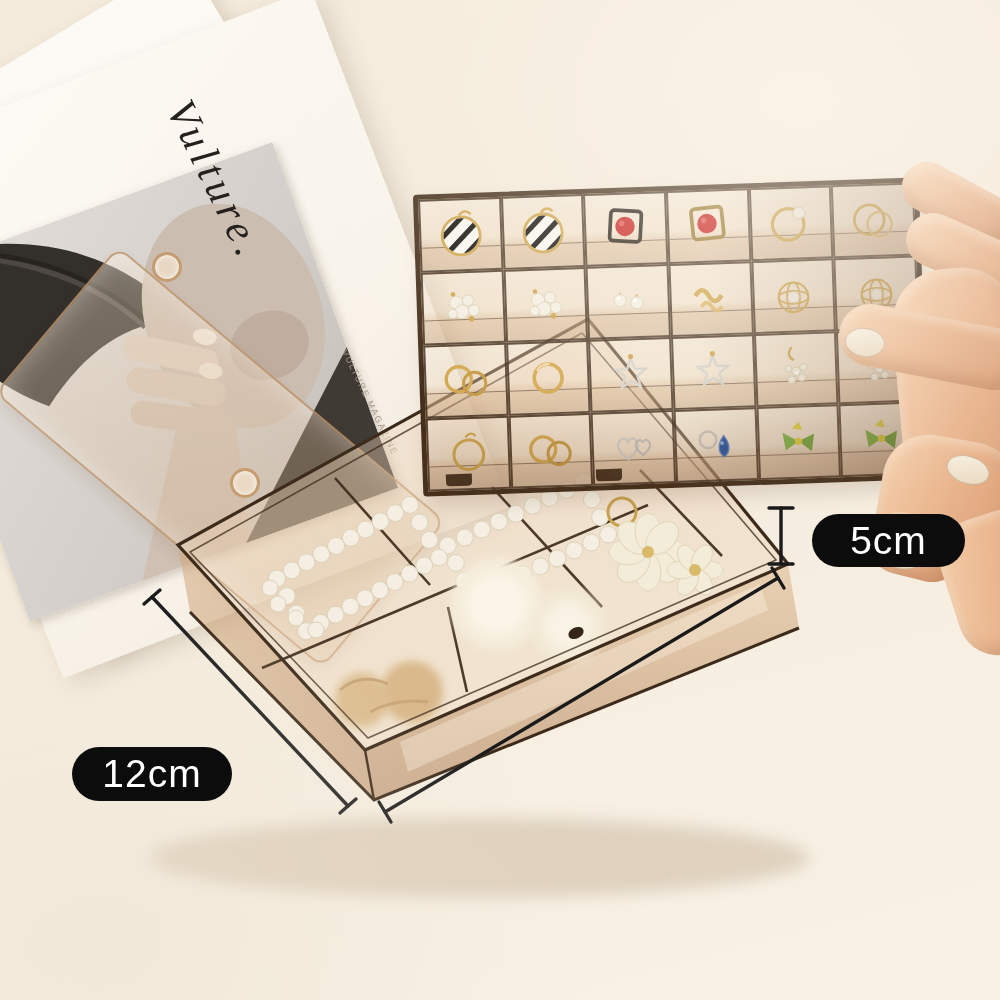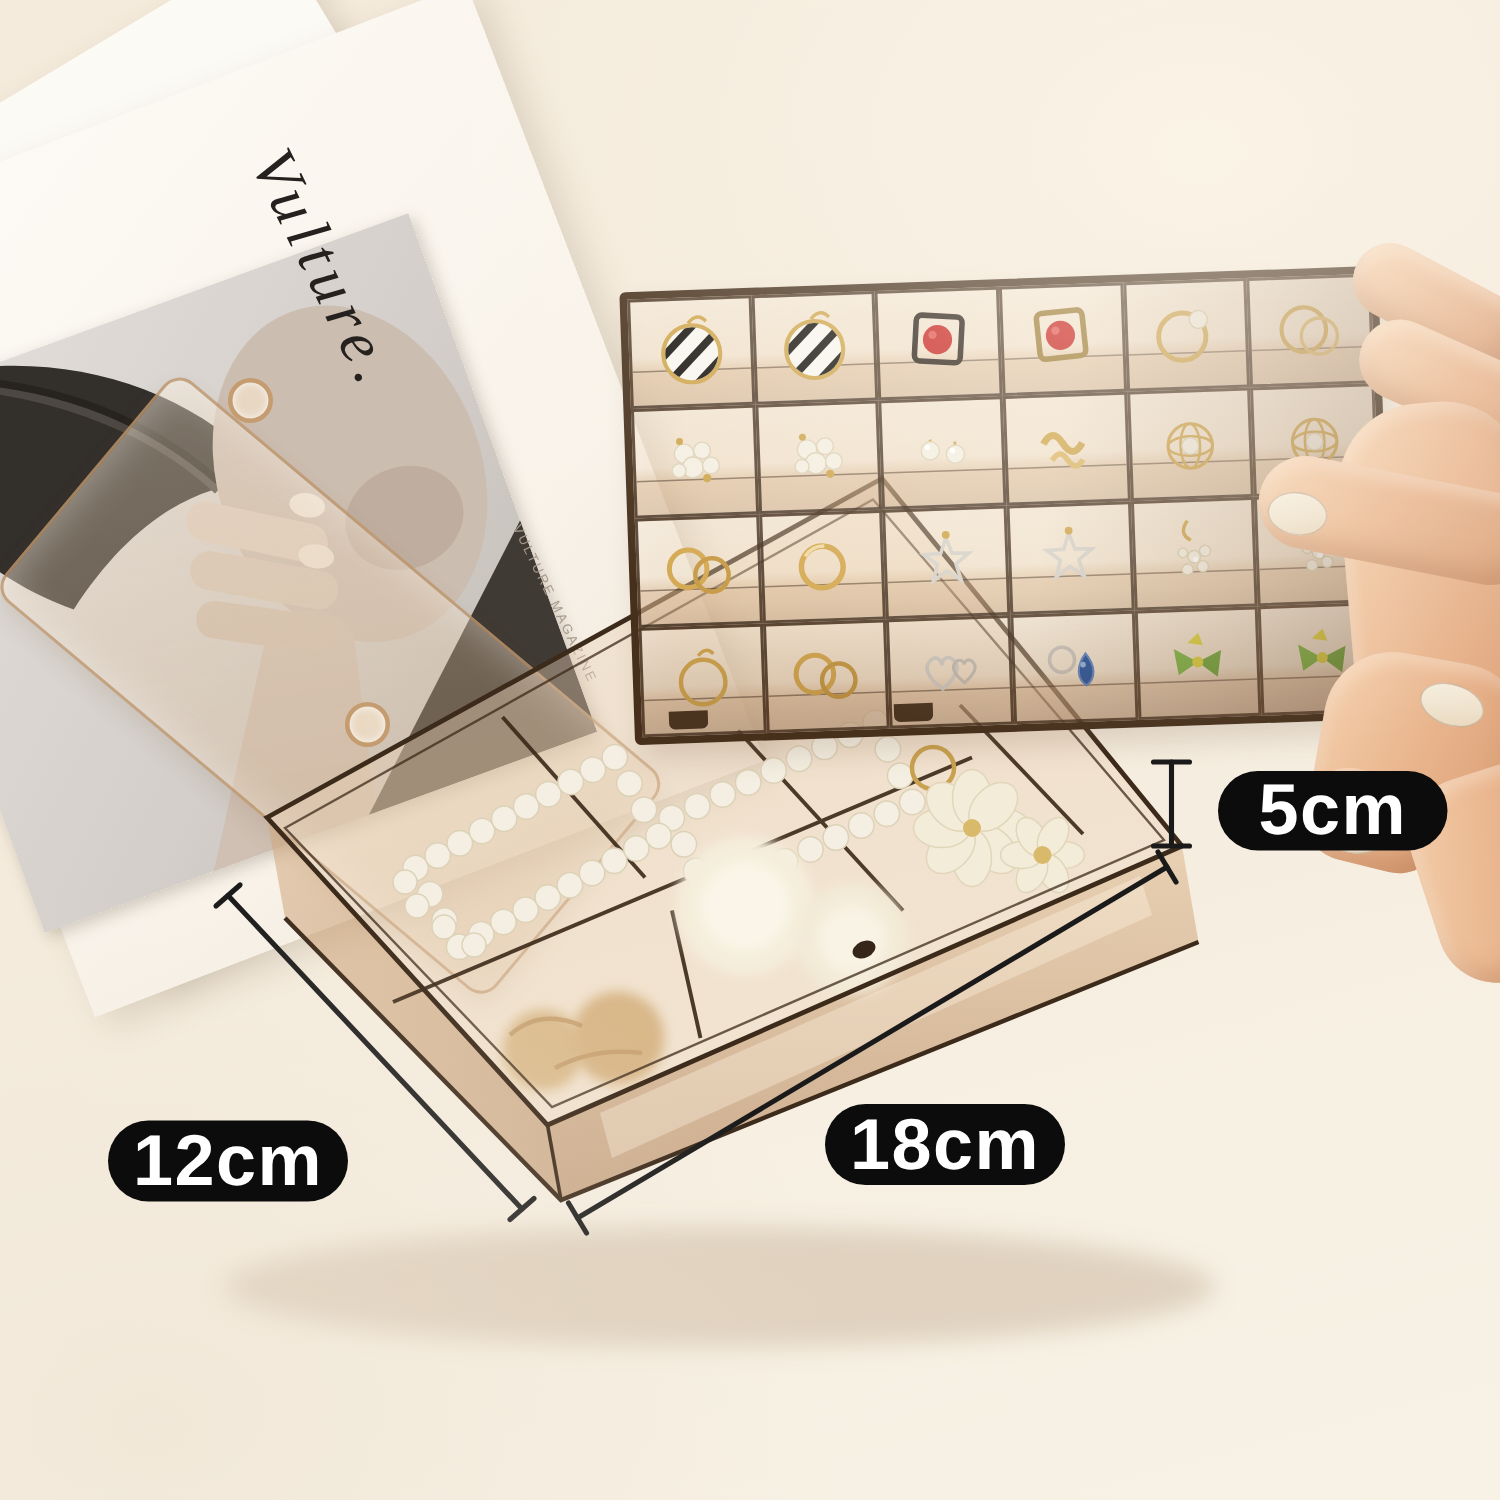--- a/index.html
+++ b/index.html
@@ -45,21 +45,21 @@
   .cell::after{content:"";position:absolute;left:0;right:0;top:66%;border-top:1.5px solid rgba(62,42,26,.5);}
   .cell svg{width:86%;height:86%;position:relative;z-index:2;}
   .tray-foot{background:#4a3420;width:26px;height:12px;border-radius:0 0 4px 4px;}
   
   .skin{background:linear-gradient(105deg,#f4cfab 0%,#e7b189 55%,#d89d74 100%);
     box-shadow:inset -6px -8px 16px rgba(165,105,70,.35), inset 4px 6px 10px rgba(255,235,215,.5);}
   .nail{background:linear-gradient(160deg,#f7efe0 0%,#efe2cc 60%,#e7d6ba 100%);
     border:1px solid rgba(150,110,80,.35);border-radius:50%;}
   
   .pill{background:#0c0c0c;border-radius:27px;color:#fff;display:flex;align-items:center;
-    justify-content:center;font-weight:700;font-size:48px;letter-spacing:1px;z-index:40;}
+    justify-content:center;font-weight:400;font-size:39px;letter-spacing:1px;z-index:40;}
   svg.overlay{left:0;top:0;width:1000px;height:1000px;pointer-events:none;}
 </style>
 </head>
 <body>
 
 <div id="scene">
 
   <div class="abs sheet-under"></div>
   <div class="abs sheet-cover"></div>
   <div class="abs photo">
@@ -461,14 +461,13 @@
       <line x1="391" y1="822" x2="379" y2="802"></line>
       <line x1="784" y1="588" x2="772" y2="568"></line>
       <line x1="781" y1="508" x2="781" y2="564"></line>
       <line x1="769" y1="508" x2="793" y2="508"></line>
       <line x1="769" y1="564" x2="793" y2="564"></line>
     </g>
   </svg>
 
   <div class="abs pill" style="left:812px;top:514px;width:153px;height:53px;">5cm</div>
   <div class="abs pill" style="left:72px;top:703px;width:160px;height:54px;margin-top:44px;">12cm</div>
-  <div class="abs pill" style="left:550px;top:736px;width:160px;height:54px;">18cm</div>
 </div>
 
 </body></html>

